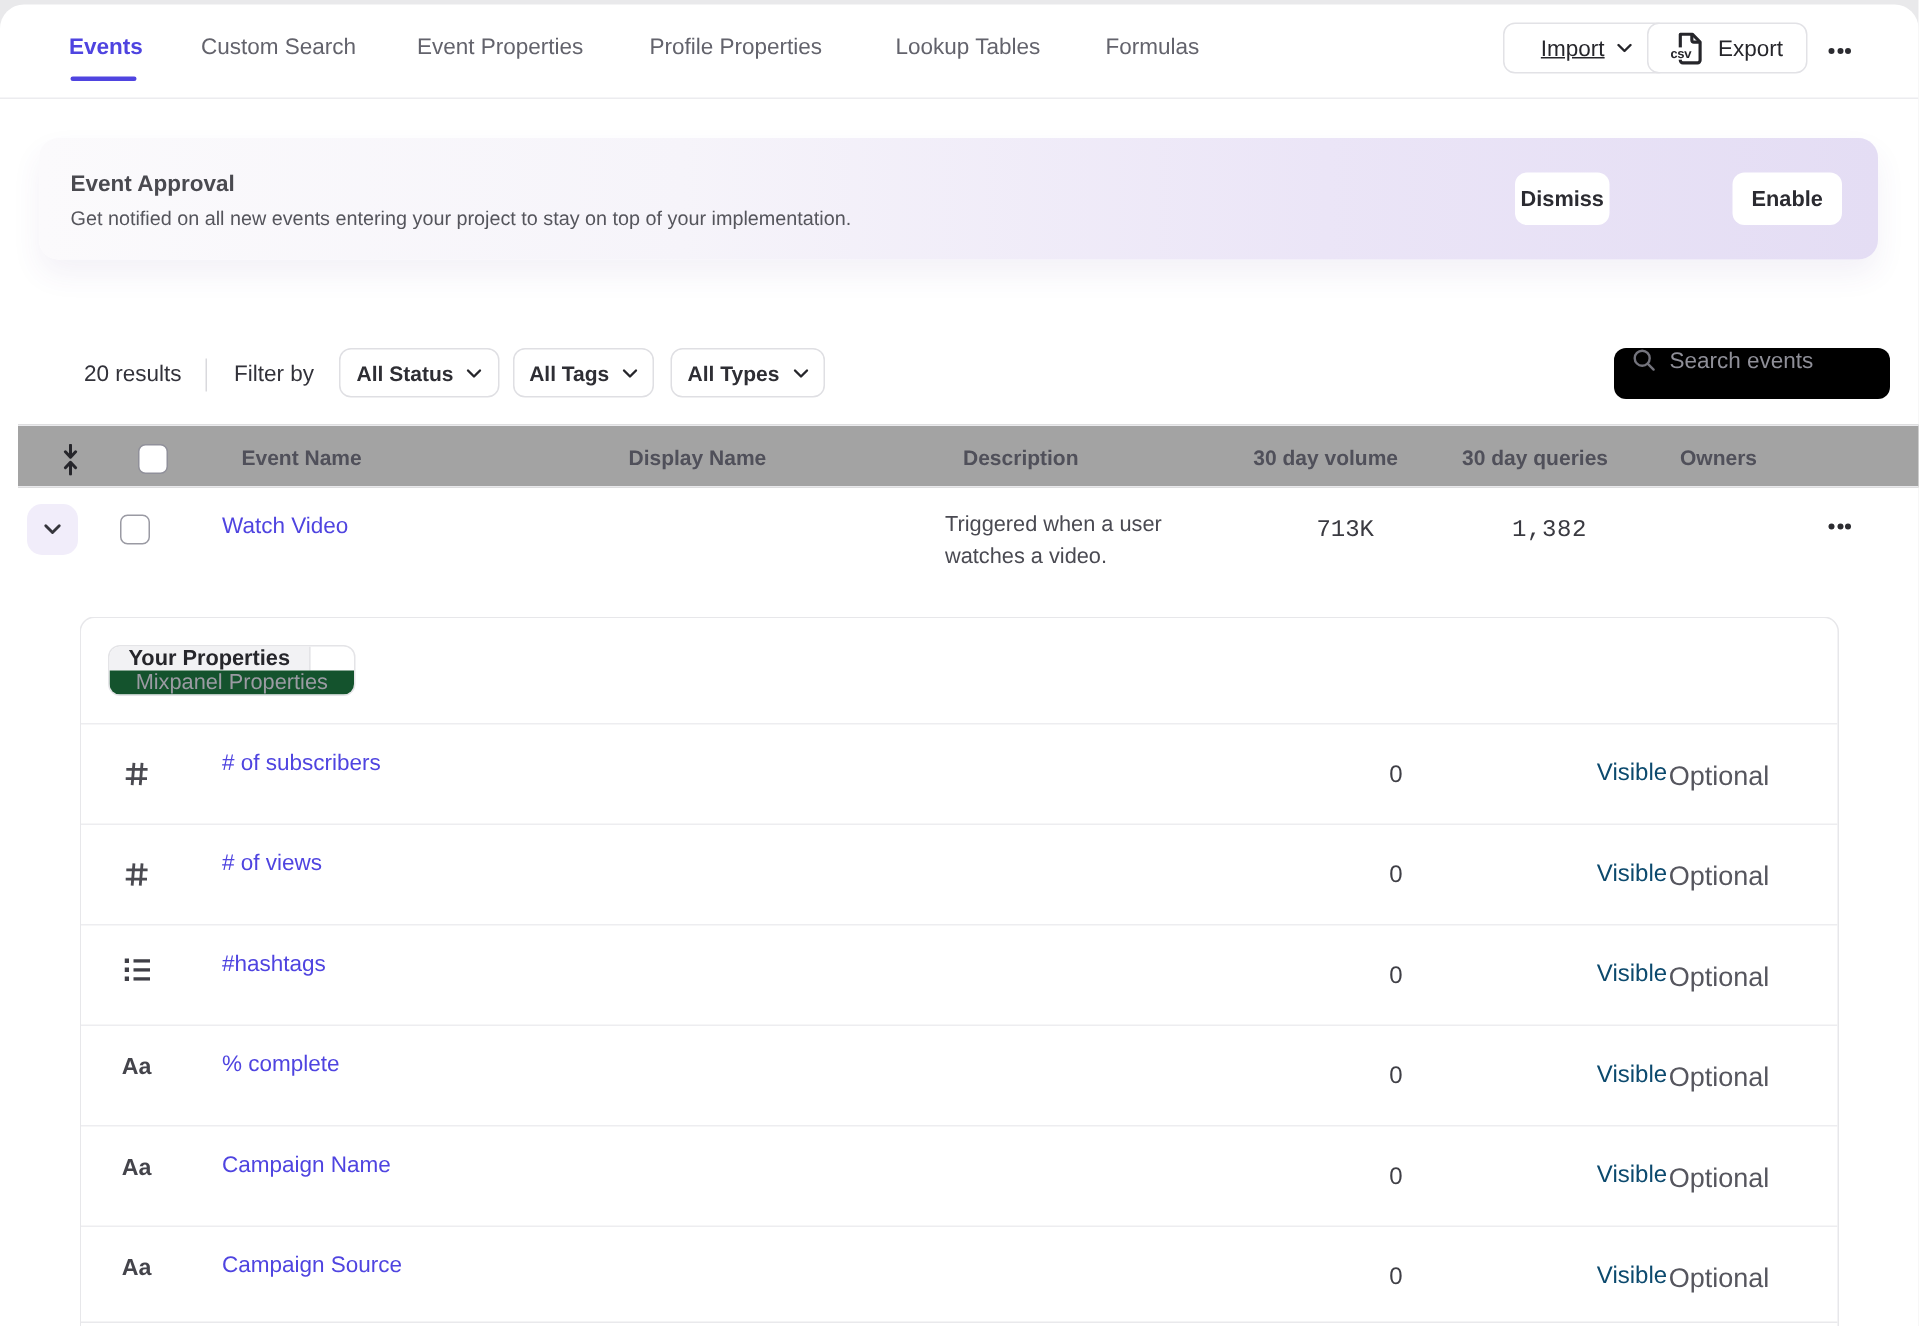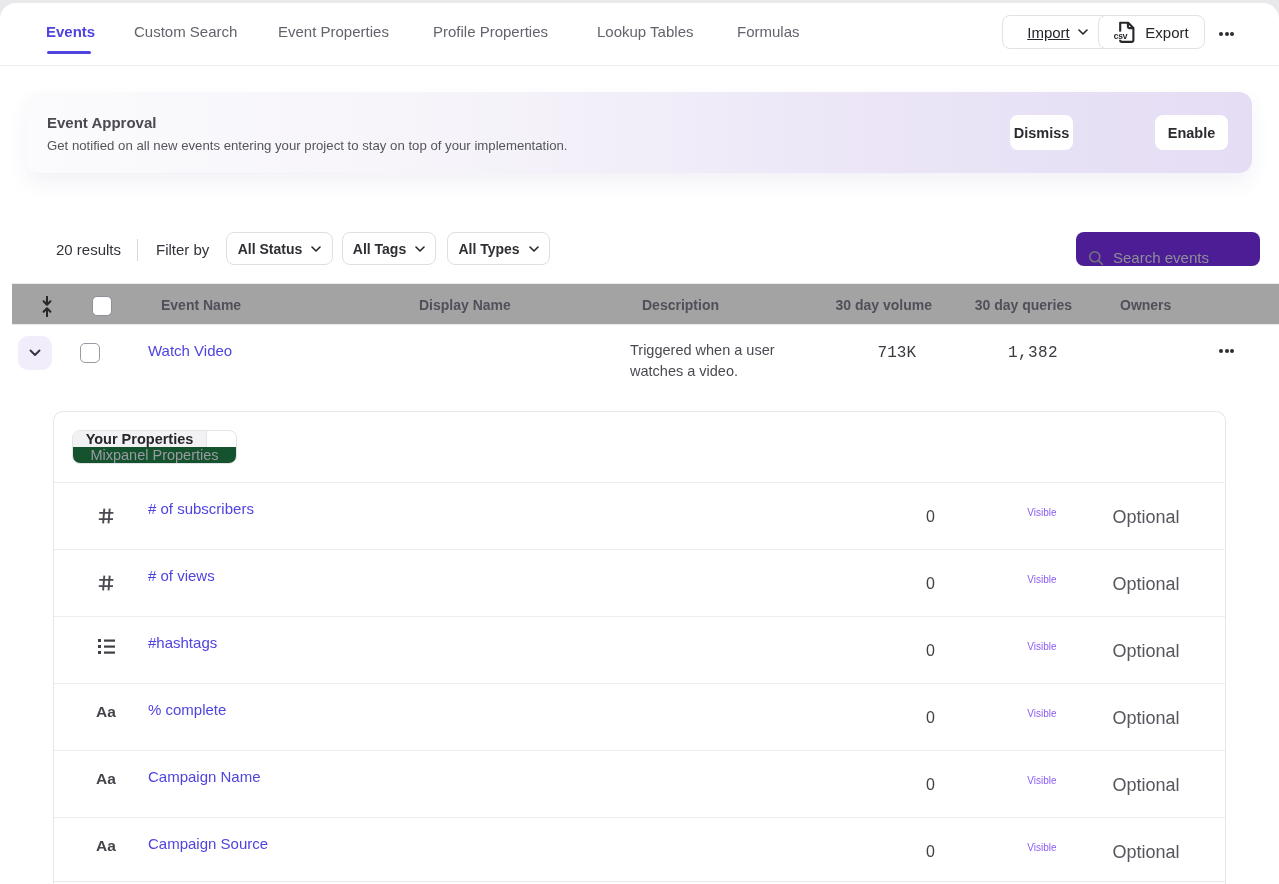--- a/index.html
+++ b/index.html
@@ -20,42 +20,42 @@
   
   .banner { position:absolute; left:26px; top:92px; width:1226px; height:81px; border-radius:13px;
             background:linear-gradient(90deg,#fbfafc 0%,#f6f4fa 35%,#ebe5f7 70%,#e4ddf4 100%);
             box-shadow:0 10px 20px rgba(80,60,140,0.07); }
   .banner h3 { font-size:15px; color:#4a4a50; font-weight:bold; position:absolute; left:21px; top:22px; }
   .banner p { font-size:13.2px; color:#55555c; position:absolute; left:21px; top:46px; }
   .bbtn { position:absolute; top:23px; height:35px; background:#fff; border-radius:8px; display:flex; align-items:center; justify-content:center; font-size:14.5px; font-weight:bold; color:#2b2b31; }
   .ftext { position:absolute; font-size:15px; color:#32323a; white-space:nowrap; }
   .fdd { position:absolute; top:232px; height:33px; border:1px solid #dfdfe3; border-radius:8px; display:flex; align-items:center; justify-content:center; gap:9px; font-size:14px; font-weight:bold; color:#2e2e34; }
   .vdiv { position:absolute; left:137px; top:239px; width:1px; height:22px; background:#d9d9dd; }
-  .search { position:absolute; left:1076px; top:232px; width:184px; height:34px; background:#4c1d95; border-radius:8px; display:flex; align-items:flex-end; padding-left:12px; gap:9px; }
+  .search { position:absolute; left:1076px; top:232px; width:184px; height:34px; background:#000000; border-radius:8px; display:flex; align-items:flex-start; padding-left:12px; gap:9px; }
   .search span { font-size:15px; color:#8f8f98; }
 
   
   .thead { position:absolute; left:12px; top:283px; width:100%; height:42px; background:#a3a3a3; border-top:1px solid #ebebee; border-bottom:1px solid #e9e9ec; }
   .th { position:absolute; top:13px; font-size:14px; color:#50505a; font-weight:bold; white-space:nowrap; }
   .checkbox { position:absolute; width:20px; height:20px; border:1.5px solid #90909a; border-radius:5px; background:#fff; }
   .link { color:#4f44e0; text-decoration:none; }
   .mono { font-family:"Liberation Mono", monospace; }
 
   .expbtn { position:absolute; left:18px; top:336px; width:34px; height:34px; background:#f1edfa; border-radius:10px; display:flex; align-items:center; justify-content:center; }
 
   
   .panel { position:absolute; left:53px; top:411px; width:1173px; height:475px; border:1px solid #e7e7ea; border-bottom:none; border-radius:10px 10px 0 0; background:#fff; }
   .seg { position:absolute; left:18px; top:18px; height:34px; border:1px solid #e4e4e7; border-radius:8px; display:flex; overflow:hidden;flex-direction:column; }
   .seg .s1 { width:134px; background:#f2f2f4; display:flex; align-items:center; justify-content:center; font-size:14.5px; font-weight:bold; color:#26262b; border-right:1px solid #e4e4e7; }
   .seg .s2 { width:163px; background:#14532d; display:flex; align-items:center; justify-content:center; font-size:14.5px; color:#9b9ba3; }
   .prow { position:absolute; left:0; width:100%; height:67px; border-top:1px solid #ededf0; }
-  .prow .picon { position:absolute; left:28px; top:0; width:18px; height:67px; display:flex; align-items:center; justify-content:center; color:#44444b;margin-left:15px; }
+  .prow .picon { position:absolute; left:28px; top:0; width:18px; height:67px; display:flex; align-items:center; justify-content:center; color:#44444b; }
   .prow .pname { position:absolute; left:94px; top:17px; font-size:15px; }
   .prow .pzero { position:absolute; right:290px; top:25px; font-size:16px; color:#3f3f46; }
-  .prow .pvis  { position:absolute; left:938px; top:24px; width:100px; text-align:center; font-size:10px; color:#8b5cf6; }
+  .prow .pvis  { position:absolute; left:984px; top:24px; width:100px; text-align:center; font-size:16px; color:#0c4a6e; }
   .prow .popt  { position:absolute; left:1042px; top:24px; width:100px; text-align:center; font-size:18px; color:#56565e; }
   .aa { font-size:15.5px; font-weight:bold; color:#44444b; margin-top:-6px; }
 </style>
 </head>
 <body>
   <div class="card"></div>
 
   <div class="nav">
     <span class="tab active" style="left:46px;">Events</span>
     <div class="underline"></div>

